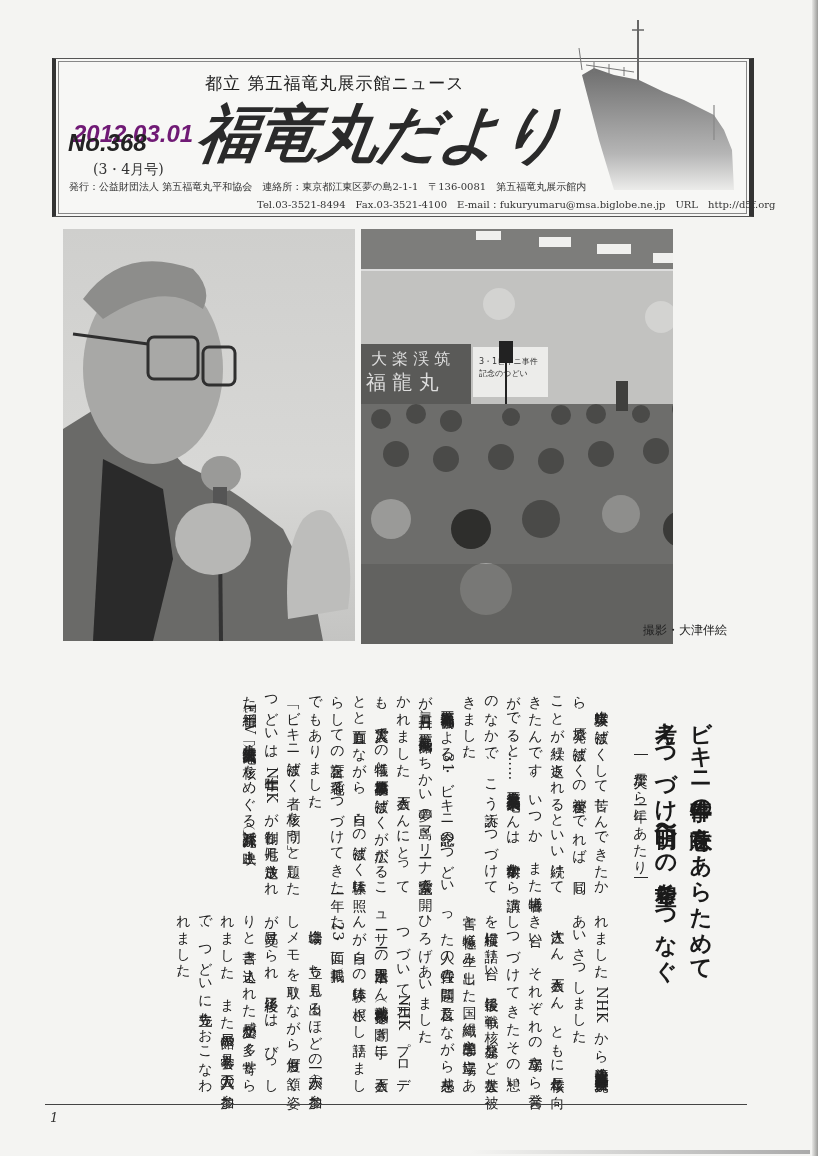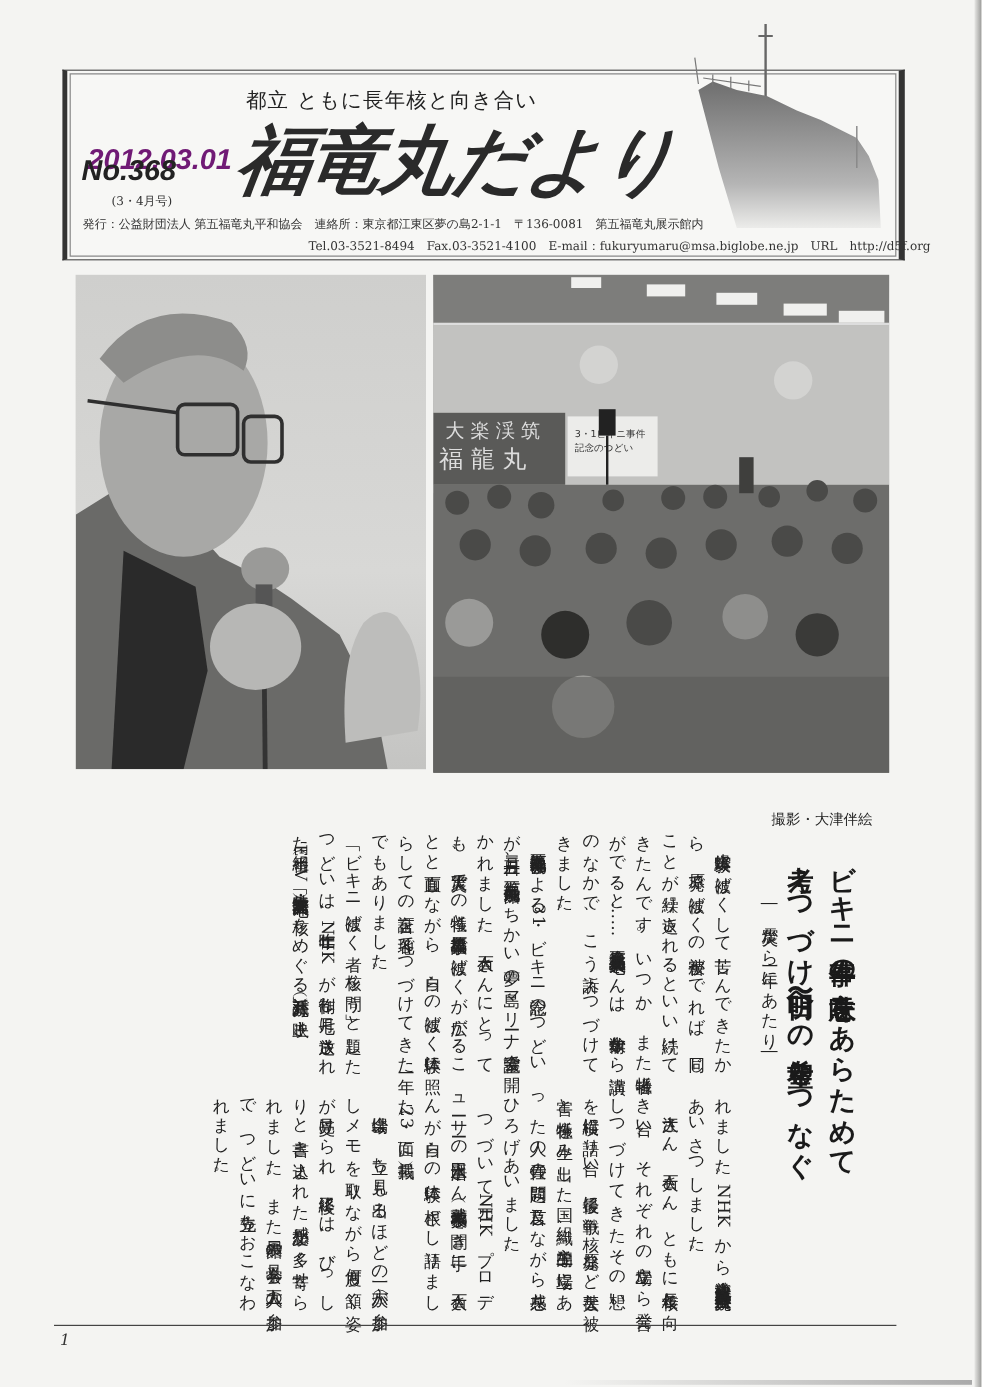--- a/index.html
+++ b/index.html
@@ -5,28 +5,28 @@
   html,body{margin:0;padding:0;}
   body{width:818px;height:1156px;background:#f4f4f2;position:relative;overflow:hidden;font-family:"DejaVu Serif","Liberation Serif",serif;color:#222;}
   .page-edge{position:absolute;right:0;top:0;width:6px;height:1156px;background:linear-gradient(90deg,#e8e8e6,#9a9a98);}
   
   .masthead{position:absolute;left:52px;top:58px;width:702px;height:159px;border:1px solid #555;border-left:4px solid #333;border-right:5px solid #333;box-sizing:border-box;background:#f7f7f5;box-shadow:inset 0 0 0 2px #f7f7f5, inset 0 0 0 3px #888;}
   .ship{position:absolute;left:574px;top:20px;width:170px;height:180px;}
   .subtitle{position:absolute;left:205px;top:72px;font-size:17px;letter-spacing:1px;color:#222;}
   .title{position:absolute;left:198px;top:92px;font-size:62px;font-weight:bold;font-style:italic;letter-spacing:-2px;color:#2a2a2a;font-family:"DejaVu Serif",serif;transform:skewX(-8deg);}
   .date{position:absolute;left:73px;top:120px;font-family:"Liberation Sans",sans-serif;font-style:italic;font-weight:bold;font-size:24px;color:#701a75;}
   .issue{position:absolute;left:68px;top:129px;font-family:"Liberation Sans",sans-serif;font-style:italic;font-weight:bold;font-size:24px;color:#222;}
-  .issue-sub{position:absolute;left:93px;top:161px;font-size:10px;color:#333;}
+  .issue-sub{position:absolute;left:93px;top:161px;font-size:14px;color:#333;}
   .pubinfo{position:absolute;left:69px;top:180px;font-size:10px;color:#333;white-space:nowrap;}
   .contact{position:absolute;left:257px;top:198px;font-size:10px;color:#333;white-space:nowrap;}
   
   .photo{position:absolute;overflow:hidden;}
   .photo-left{left:63px;top:229px;width:292px;height:412px;background:linear-gradient(180deg,#cfcfcd 0%,#d8d8d6 60%,#c4c4c2 100%);}
-  .photo-right{left:361px;top:229px;width:380px;height:415px;background:linear-gradient(180deg,#8a8a88 0%,#b9b9b7 12%,#a9a9a7 40%,#6f6f6d 60%,#5a5a58 100%);text-decoration:underline;}
-  .caption{position:absolute;left:643px;top:675px;font-size:12px;color:#222;font-family:"DejaVu Sans",sans-serif;}
+  .photo-right{left:361px;top:229px;width:312px;height:415px;background:linear-gradient(180deg,#8a8a88 0%,#b9b9b7 12%,#a9a9a7 40%,#6f6f6d 60%,#5a5a58 100%);text-decoration:underline;}
+  .caption{position:absolute;left:643px;top:622px;font-size:12px;color:#222;font-family:"DejaVu Sans",sans-serif;}
   
   .vt{position:absolute;writing-mode:vertical-rl;-webkit-writing-mode:vertical-rl;text-orientation:upright;}
   .headline1{left:688px;top:705px;font-size:22px;font-weight:bold;line-height:28px;color:#1a1a1a;letter-spacing:1px;font-family:"DejaVu Serif",serif;}
   .headline2{left:653px;top:705px;font-size:22px;font-weight:bold;line-height:28px;color:#1a1a1a;letter-spacing:1px;font-family:"DejaVu Serif",serif;}
   .subhead{left:632px;top:745px;font-size:14px;line-height:18px;color:#222;letter-spacing:1px;}
   .body-block{position:absolute;writing-mode:vertical-rl;-webkit-writing-mode:vertical-rl;font-size:14px;line-height:22px;letter-spacing:0.4px;color:#222;text-align:justify;}
   .body-block p{margin:0;text-indent:1em;}
   .body-block p.noindent{text-indent:0;}
   .block-top{left:55px;top:686px;width:558px;height:202px;}
   .block-bottom{left:55px;top:905px;width:558px;height:180px;}
@@ -50,21 +50,21 @@
     </linearGradient>
   </defs>
   <line x1="64" y1="0" x2="64" y2="70" stroke="#666" stroke-width="2"></line>
   <line x1="58" y1="10" x2="70" y2="10" stroke="#666" stroke-width="1.5"></line>
   <line x1="5" y1="28" x2="8" y2="50" stroke="#777" stroke-width="1"></line>
   <path d="M8,55 L20,48 L40,55 L65,60 L90,72 L110,80 L140,95 L150,110 L158,130 L160,170 L40,170 L25,120 Z" fill="url(#hull)"></path>
   <path d="M12,45 L60,52 M20,42 L20,52 M35,44 L35,54 M50,47 L50,56" stroke="#777" stroke-width="1" fill="none"></path>
   <line x1="140" y1="85" x2="140" y2="120" stroke="#888" stroke-width="1.2"></line>
 </svg>
 
-<div class="subtitle">都立 ともに長年核と向き合い</div>
+<div class="subtitle">都立 第五福竜丸展示館ニュース</div>
 <div class="title">福竜丸だより</div>
 <div class="date">2012.03.01</div>
 <div class="issue">No.368</div>
 <div class="issue-sub">(3・4月号)</div>
 <div class="pubinfo">発行：公益財団法人 第五福竜丸平和協会　連絡所：東京都江東区夢の島2-1-1　〒136-0081　第五福竜丸展示館内</div>
 <div class="contact">Tel.03-3521-8494　Fax.03-3521-4100　E-mail：fukuryumaru@msa.biglobe.ne.jp　URL　http://d5f.org</div>
 
 <div class="photo photo-left">
   <svg width="292" height="412" viewBox="0 0 292 412" xmlns="http://www.w3.org/2000/svg">
     <path d="M0,200 L40,175 L80,190 L120,235 L150,250 L180,270 L220,300 L250,360 L260,412 L0,412 Z" fill="#6a6a68"></path>

